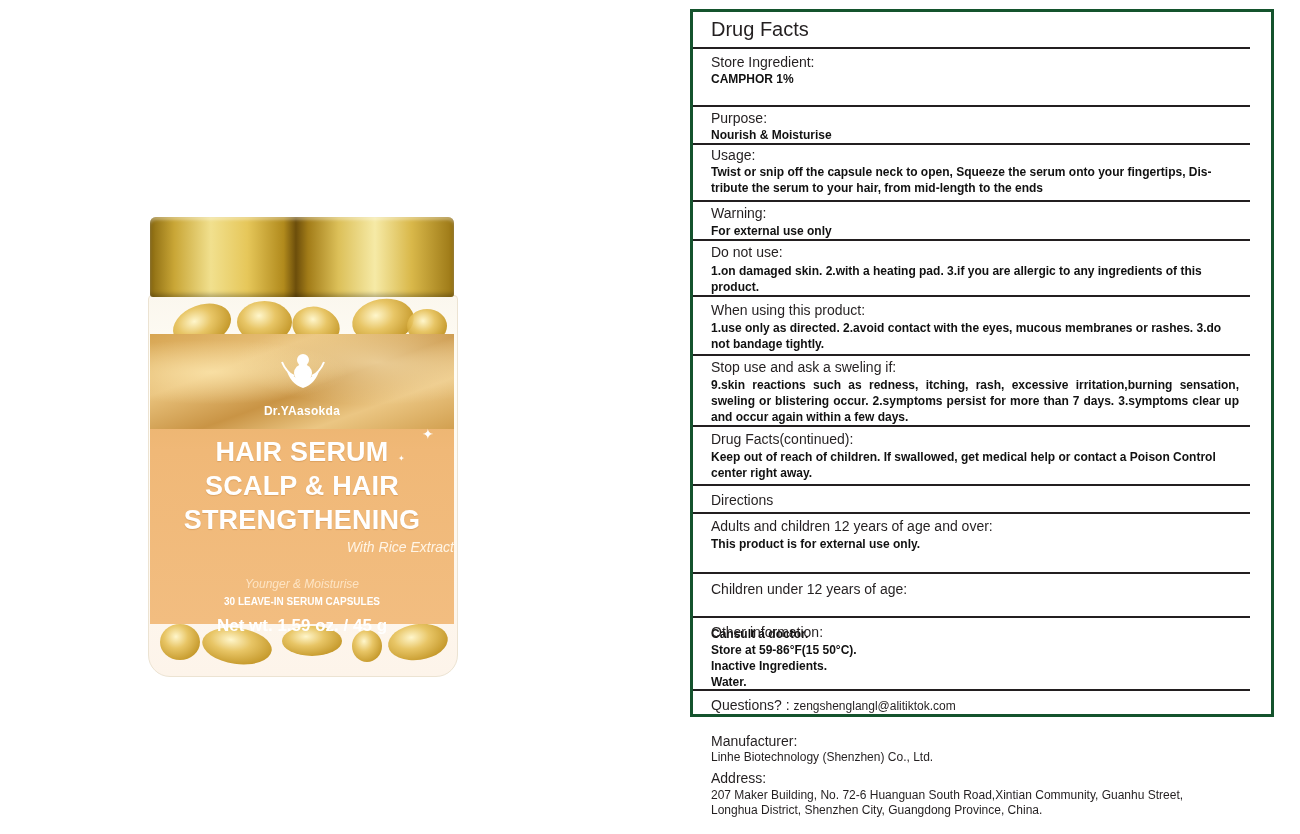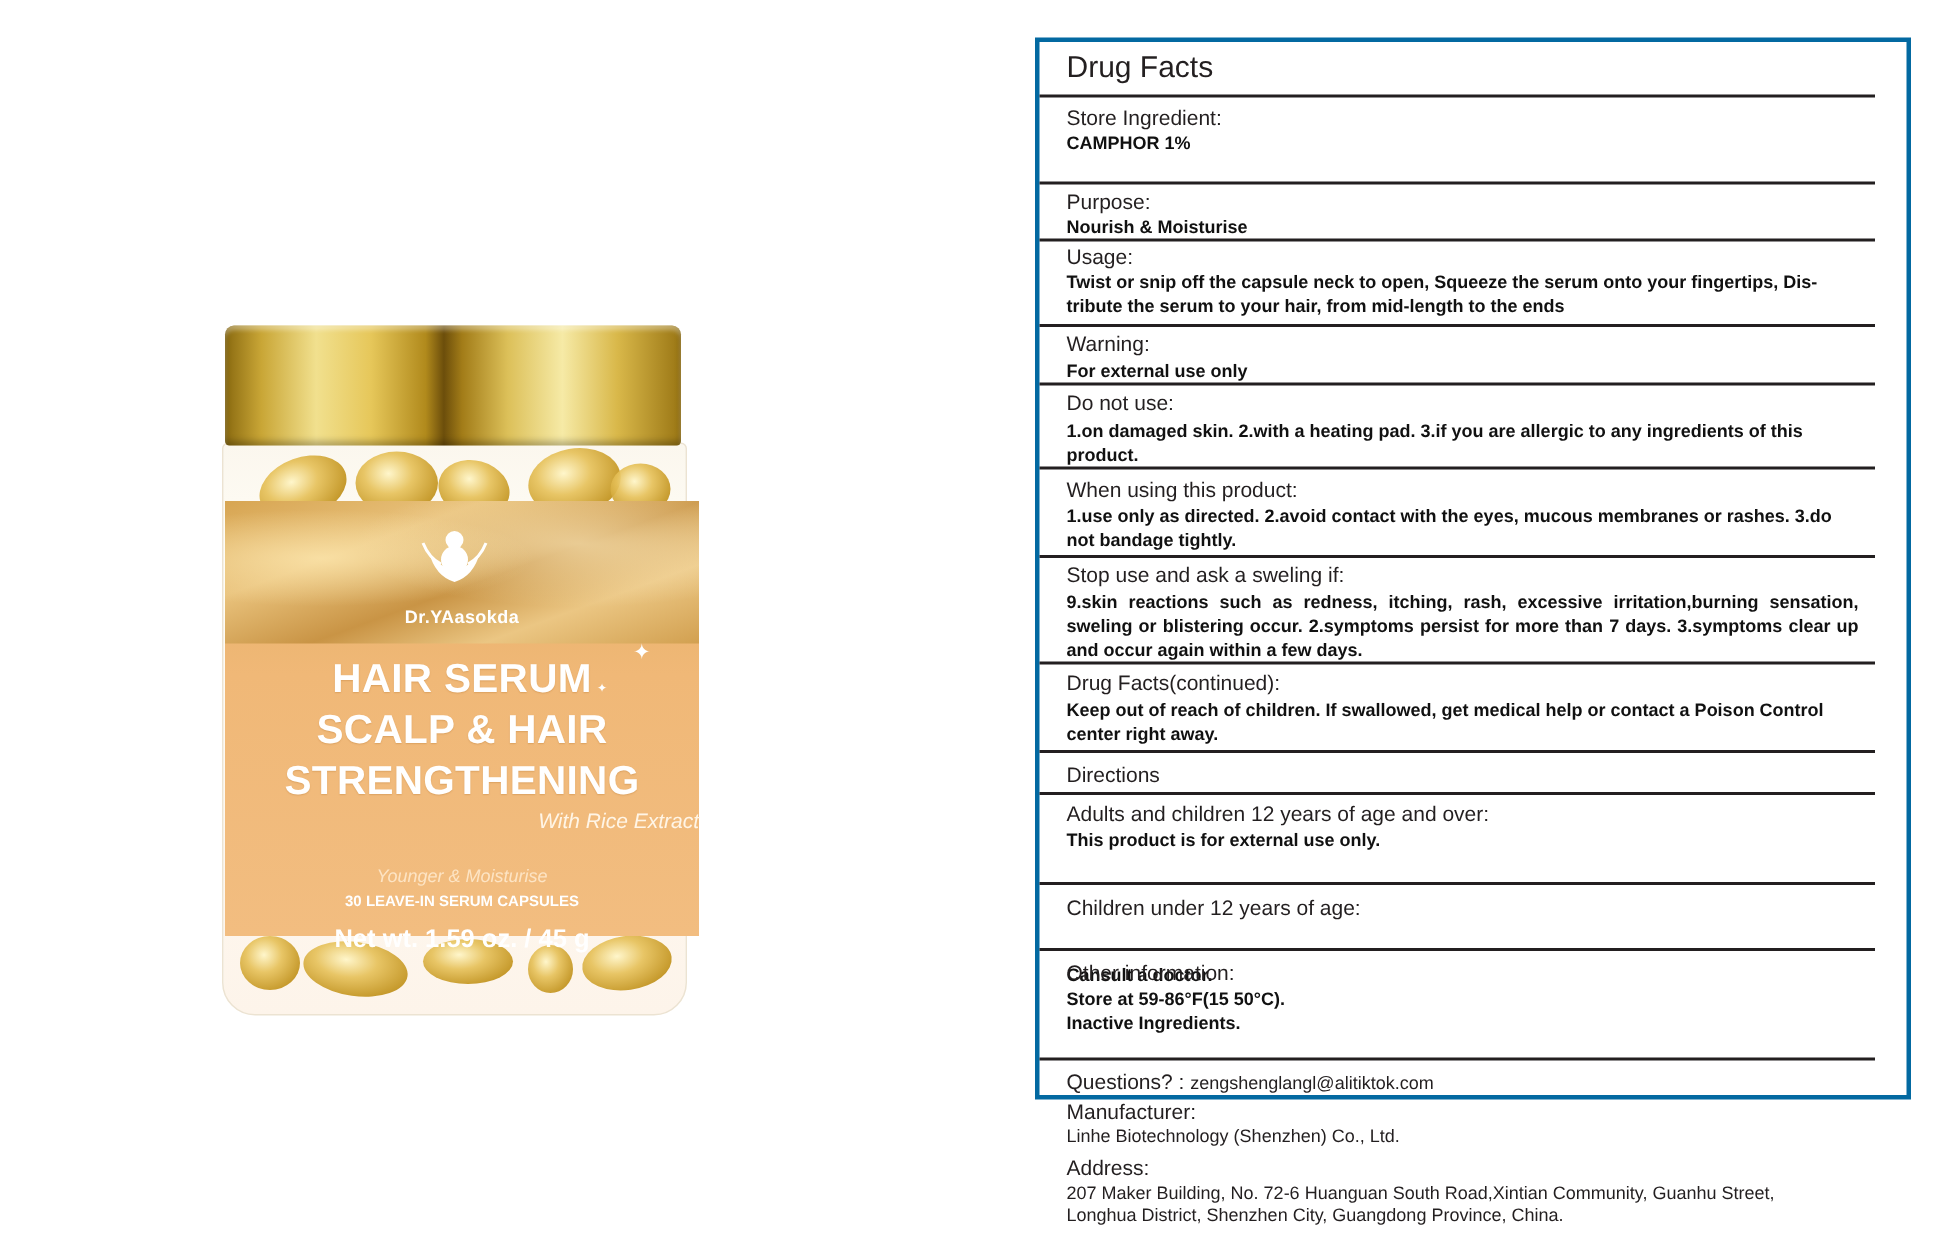--- a/index.html
+++ b/index.html
@@ -18,21 +18,20 @@
     position:absolute; left:0; top:78px; width:308px; height:380px; border-radius:4px 4px 22px 22px;
     background:linear-gradient(180deg,#fbf7ee 0%,#fffdf6 20%,#fdf4ea 100%);
     border:1px solid #ece3d2;
   }
   .capsules-top { position:absolute; left:4px; top:82px; width:300px; height:40px; }
   .capsules-bottom { position:absolute; left:4px; top:405px; width:300px; height:50px; }
   .cap { position:absolute; border-radius:50%; background:radial-gradient(ellipse at 40% 35%,#fff6c8 0%,#e6c15a 35%,#c1921c 75%,#8c6510 100%); opacity:0.92; }
   .label-band {
     position:absolute; left:2px; top:117px; width:304px; height:290px;
     background:linear-gradient(180deg,#e3b66c 0%,#e9b36c 18%,#f0b877 40%,#f2bd80 100%);
-    padding-left:12px;
   }
   .glitter {
     position:absolute; left:0; top:0; width:100%; height:95px;
     background:
       radial-gradient(ellipse at 20% 40%, rgba(255,235,180,0.7) 0%, rgba(255,235,180,0) 40%),
       radial-gradient(ellipse at 75% 30%, rgba(255,240,200,0.6) 0%, rgba(255,240,200,0) 45%),
       linear-gradient(160deg,#d7a552 0%,#e9c27c 30%,#c99445 55%,#ebc683 75%,#d2a050 100%);
   }
   .logo { position:absolute; left:130px; top:14px; width:46px; height:46px; }
   .brand {
@@ -46,21 +45,21 @@
   .t1 { top:101px; } .t2 { top:135px; } .t3 { top:169px; }
   .subtitle { position:absolute; left:0; top:205px; width:100%; text-align:right; color:#fff5e6; font-style:italic; font-size:14px; }
   .tagline { position:absolute; left:0; top:243px; width:100%; text-align:center; color:#fde4c4; font-style:italic; font-size:12px; }
   .count { position:absolute; left:0; top:262px; width:100%; text-align:center; color:#fff; font-weight:bold; font-size:10px; }
   .netwt { position:absolute; left:0; top:282px; width:100%; text-align:center; color:#fff; font-weight:bold; font-size:17px; }
   .sparkle { position:absolute; color:#fff; font-size:14px; }
 
   
   .facts {
     position:absolute; left:690px; top:9px; width:584px; height:708px;
-    border:3px solid #0369a1; box-sizing:border-box;margin-top:16px;
+    border:3px solid #14532d; box-sizing:border-box;
   }
   .facts-title { position:absolute; left:18px; top:6px; font-size:20px; color:#231f20; }
   .rule { position:absolute; left:0; width:557px; height:2px; background:#231f20; }
   .sec-head { position:absolute; left:18px; font-size:14px; color:#231f20; }
   .sec-body { position:absolute; left:18px; width:528px; font-size:12px; line-height:16px; color:#111;font-weight:bold; }
   .sec-body.bold { font-weight:bold; font-size:12px; }
   .justify { text-align:justify; }
 
   .mfr-head { position:absolute; left:711px; font-size:14px; color:#231f20; }
   .mfr-body { position:absolute; left:711px; width:540px; font-size:12px; line-height:15px; color:#231f20; }
@@ -150,20 +149,21 @@
   <div class="sec-body bold" style="top:524px">This product is for external use only.</div>
   <div class="rule" style="top:560px"></div>
 
   <div class="sec-head" style="top:569px">Children under 12 years of age:</div>
   <div class="sec-body bold" style="top:614px">Cansult a doctor.</div>
   <div class="rule" style="top:604px"></div>
 
   <div class="sec-head" style="top:612px">Other information:</div>
   <div class="sec-body bold" style="top:630px">Store at 59-86°F(15 50°C).</div>
   <div class="sec-body bold" style="top:646px">Inactive Ingredients.</div>
+  <div class="sec-body bold" style="top:662px">Water.</div>
   <div class="rule" style="top:677px"></div>
 
   <div class="sec-head" style="top:685px">
     <span>Questions? :</span>
     <span style="font-size:12px">zengshenglangl@alitiktok.com</span>
   </div>
 </div>
 
 <div class="mfr-head" style="top:733px">Manufacturer:</div>
 <div class="mfr-body" style="top:750px">Linhe Biotechnology (Shenzhen) Co., Ltd.</div>

